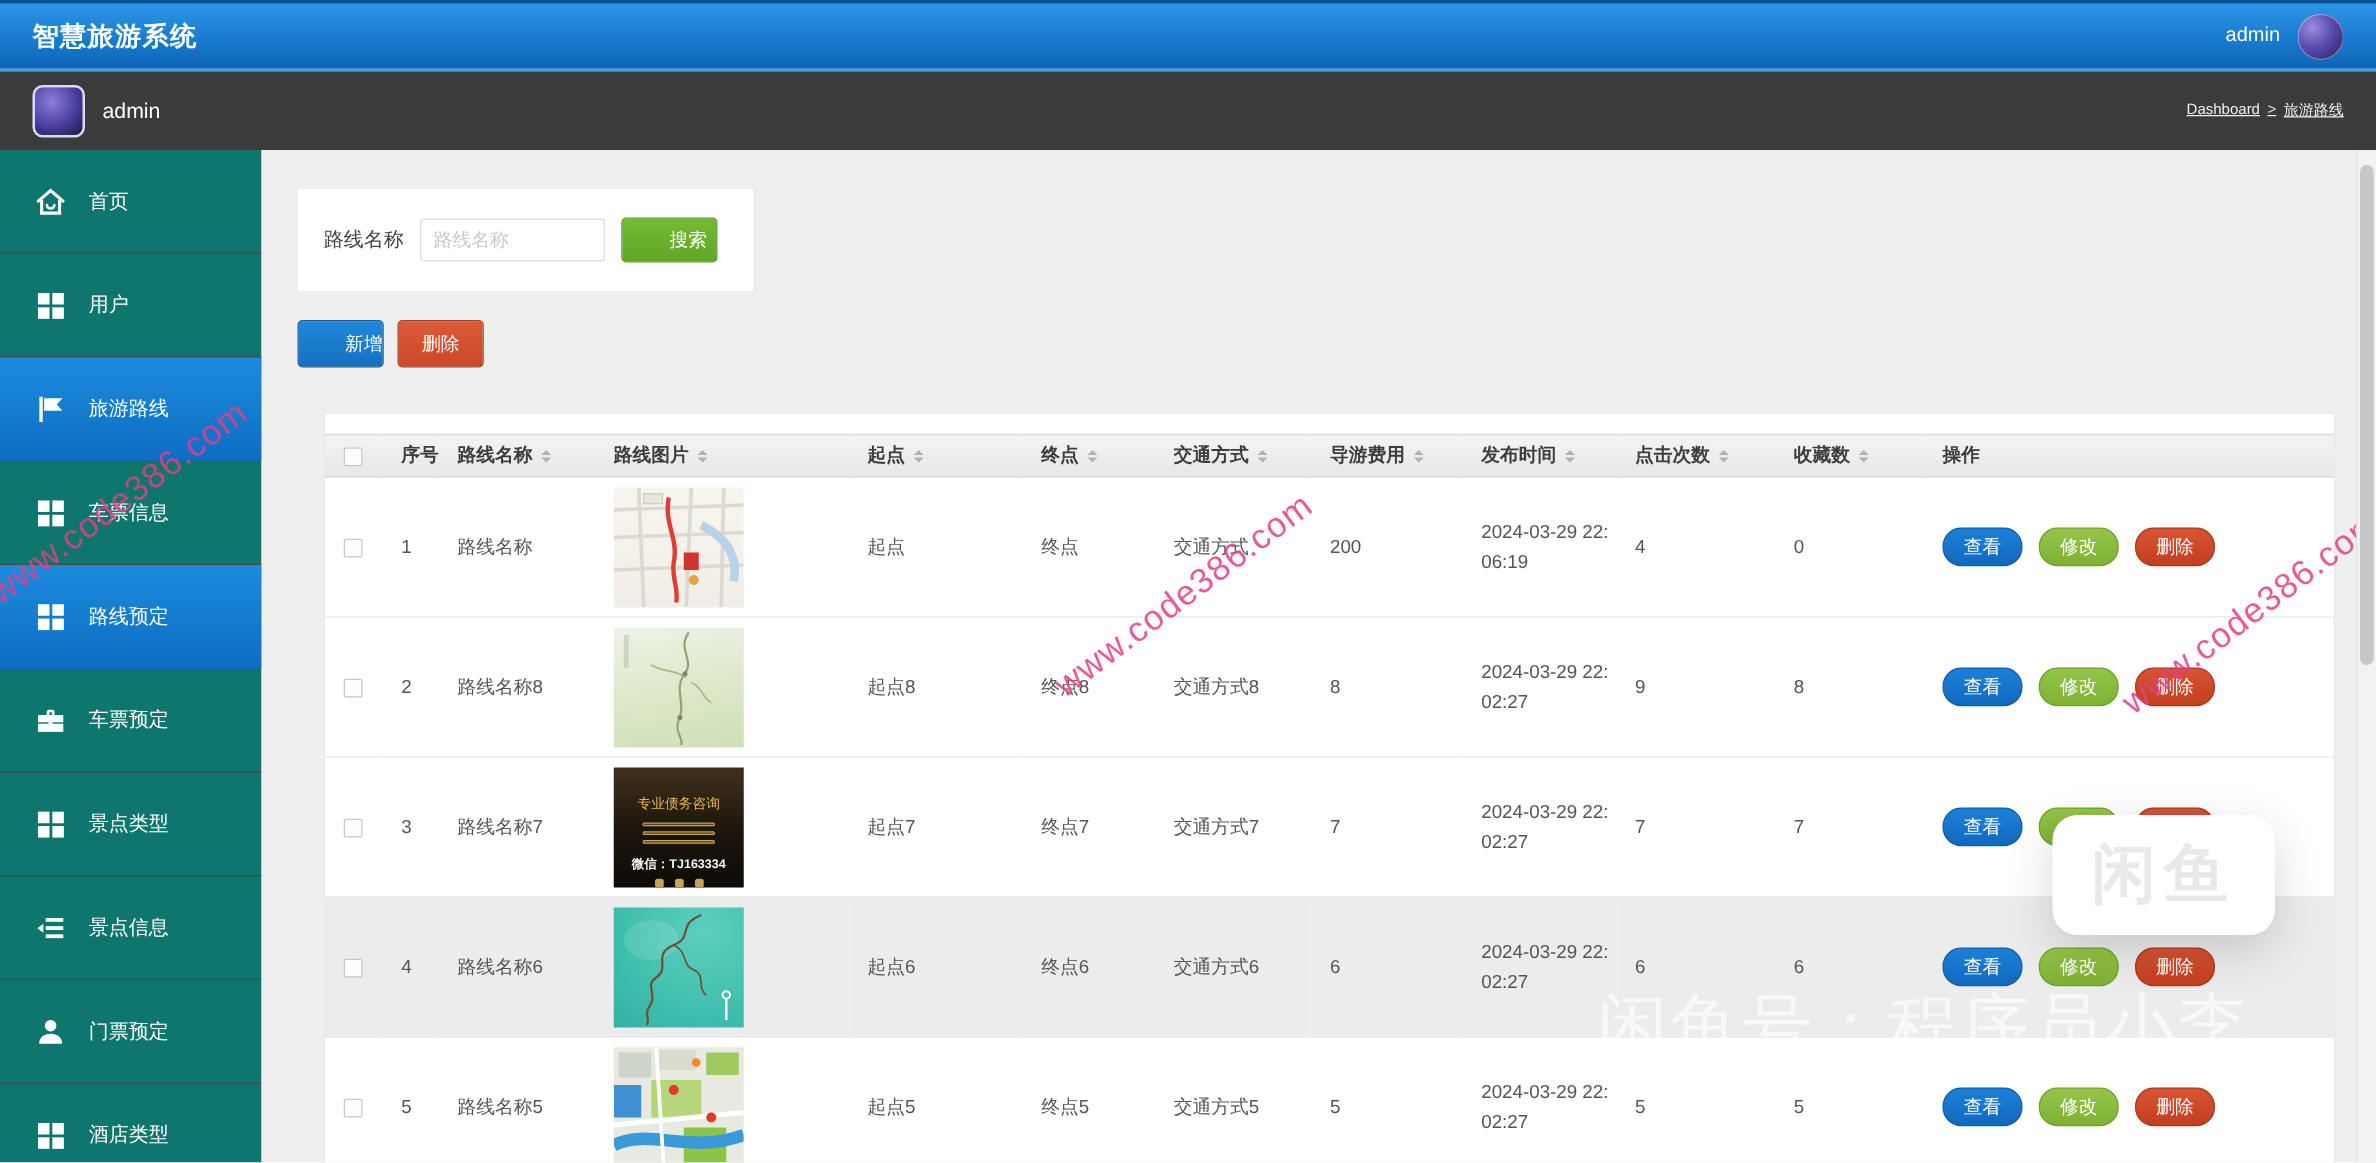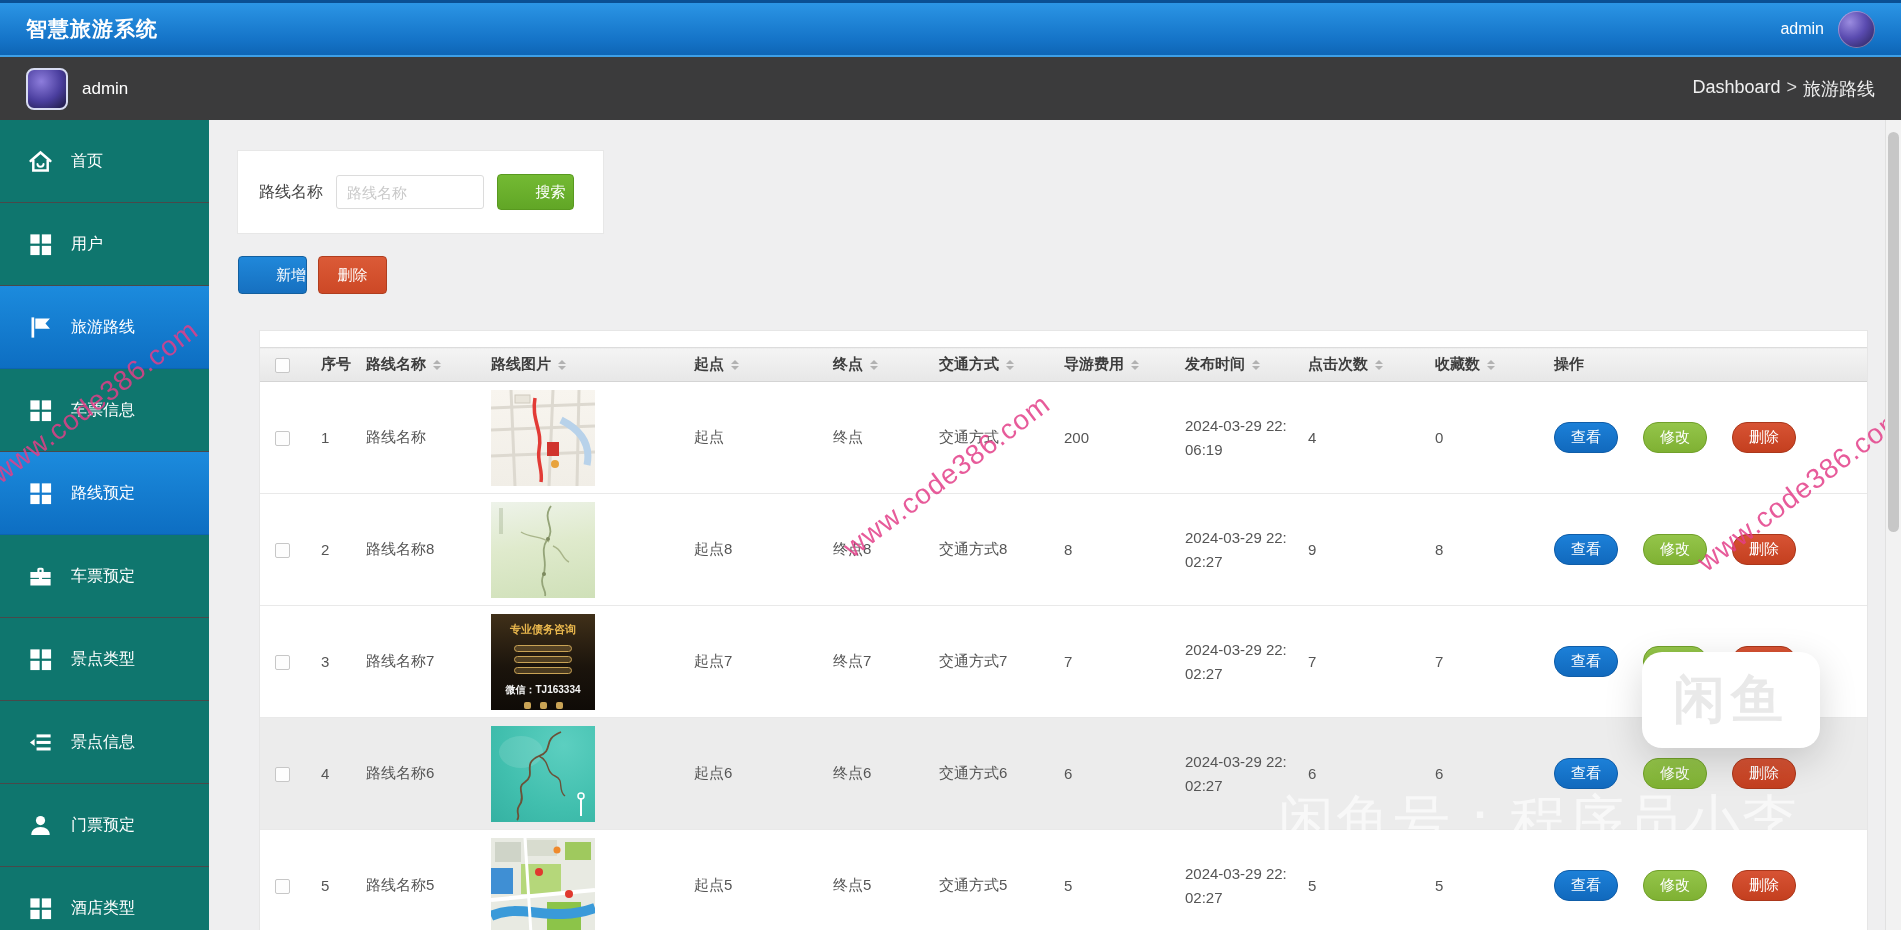--- a/index.html
+++ b/index.html
@@ -19,21 +19,21 @@
     background:radial-gradient(circle at 32% 30%,#9b8ce0 0%,#5a4bb0 45%,#221d4e 100%);
     box-shadow:inset 0 0 0 1px rgba(255,255,255,.35); }
 
   
   .userbar { position:absolute; left:0; top:57px; width:1901px; height:63px; background:#3b3b3c;
     display:flex; align-items:center; padding:0 26px; z-index:4; }
   .userbar-avatar { width:42px; height:42px; border-radius:8px;
     background:radial-gradient(circle at 35% 30%,#8d7ddc 0%,#4a3e9e 55%,#1c1840 100%);
     border:2px solid #d8dcf2; }
   .userbar-name { color:#fff; font-size:17px; margin-left:14px; }
-  .breadcrumb { margin-left:auto; color:#f0f0f0; font-size:18px; display:flex; gap:6px; }
+  .breadcrumb { margin-left:auto; color:#f0f0f0; font-size:12px; display:flex; gap:6px;text-decoration:underline; }
   .breadcrumb .sep { color:#ddd; }
 
   
   .sidebar { position:absolute; left:0; top:120px; width:209px; bottom:0; background:#0f766e; z-index:3; }
   .side-item { height:83px; display:flex; align-items:center; padding-left:27px; gap:17px;
     border-bottom:1px solid #49494a; color:#fff; font-size:16px; cursor:pointer; }
   .side-item.active { background:linear-gradient(180deg,#1c8bdd 0%,#0d6ec2 100%); border-bottom-color:#0c64b1; }
   .side-icon { width:27px; height:27px; display:inline-flex; }
   .side-icon svg { width:27px; height:27px; }
 
@@ -63,36 +63,36 @@
   tbody td { height:112px; border-bottom:1px solid #e9e9e9; font-size:15px; color:#555;
     padding-left:15px; vertical-align:middle; }
   tbody td.td-time { word-break:break-all; line-height:1.6; }
   tr.striped td { background:#ececec; }
   .cb { width:15px; height:15px; border:1px solid #c7c7c7; background:#fdfdfd; border-radius:2px;
     display:inline-block; vertical-align:middle; cursor:pointer; }
   .caret { display:inline-block; vertical-align:middle; margin-left:7px; }
   .caret i { display:block; width:0; height:0; border-left:4px solid transparent; border-right:4px solid transparent; }
   .caret .up { border-bottom:4px solid #b2b2b2; margin-bottom:2px; }
   .caret .dn { border-top:4px solid #b2b2b2; }
-  .abtn { min-width:64px; height:31px; border-radius:15px; color:#fff; font-size:15px; margin-right:25px;
+  .abtn { min-width:64px; height:31px; border-radius:15px; color:#fff; font-size:15px; margin-right:13px;
     cursor:pointer; font-family:inherit; }
   .abtn.view { background:linear-gradient(180deg,#1c80d8,#1169bd); border:1px solid #0f5da8; }
   .abtn.edit { background:linear-gradient(180deg,#94c54a,#7fb133); border:1px solid #71a02a; }
   .abtn.del  { background:linear-gradient(180deg,#d75334,#c43f1f); border:1px solid #ab371b; }
 
   
   .timg { width:104px; height:96px; position:relative; overflow:hidden; display:block; }
   .timg svg { position:absolute; inset:0; }
   .timg.street { background:linear-gradient(#f8f5ef,#f1eee7); }
   .timg.terrain { background:linear-gradient(170deg,#eef3ea 0%,#dfeacc 45%,#cfe0b8 100%); }
   .timg.teal { background:radial-gradient(circle at 70% 20%,#5ccfc0 0%,#41bfae 60%,#35b1a2 100%); }
   .timg.city { background:#e8eae2; }
   .timg.ad { background:linear-gradient(#403019,#1b140c 55%,#0f0b07);
     display:flex; flex-direction:column; align-items:center; }
-  .ad-head { color:#e9b74d; font-size:11px; font-weight:bold; margin-top:8px; white-space:nowrap; }
+  .ad-head { color:#e9b74d; font-size:11px; font-weight:normal; margin-top:21px; white-space:nowrap; }
   .ad-pill { width:58px; height:8px; border:1px solid #c9a355; border-radius:4px;
     background:rgba(201,163,85,.28); margin-top:4px; }
   .ad-pill.first { margin-top:8px; }
   .ad-contact { color:#f5f5f5; font-size:10px; font-weight:bold; margin-top:9px; white-space:nowrap;text-align:center; }
   .ad-dots { display:flex; gap:9px; margin-top:5px; }
   .ad-dots i { width:7px; height:7px; background:#c9a355; border-radius:2px; }
 
   
   .wm { position:absolute; font-size:28px; color:rgba(227,62,136,.85); letter-spacing:1px;
     transform:rotate(-37deg); z-index:40; pointer-events:none; white-space:nowrap; }

